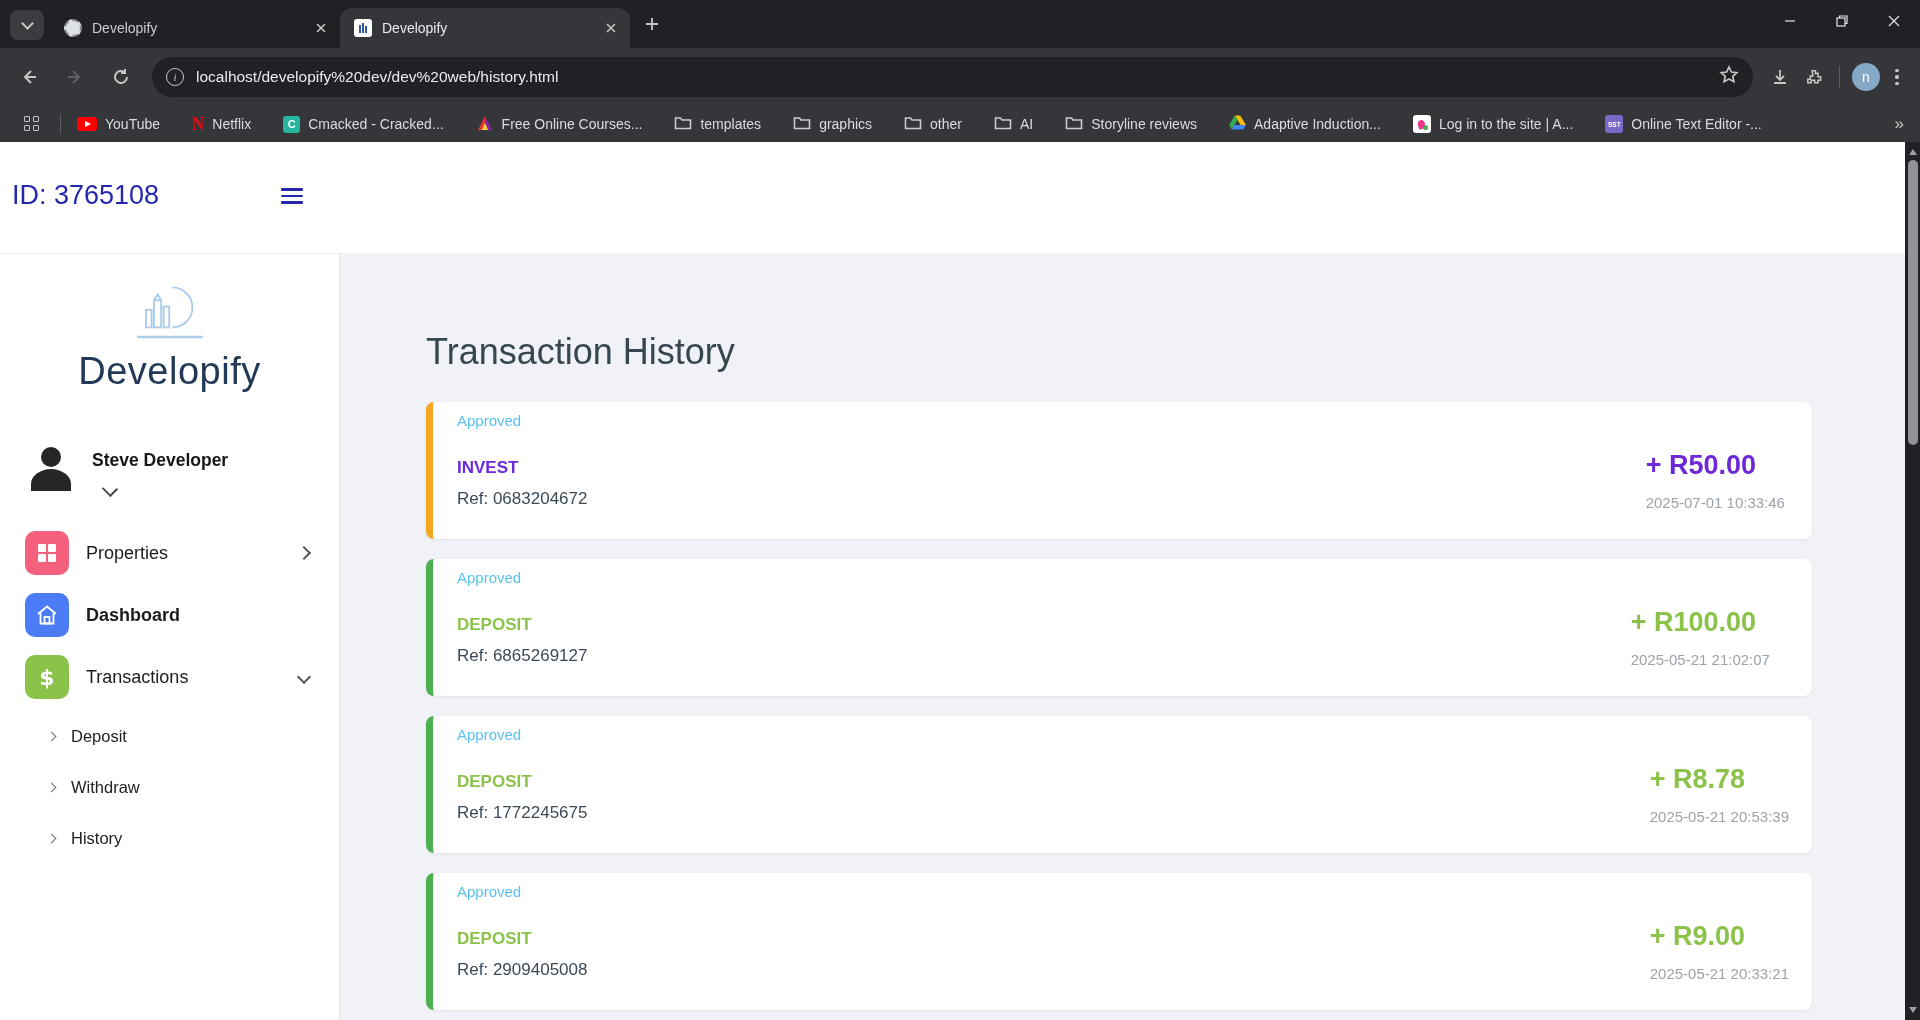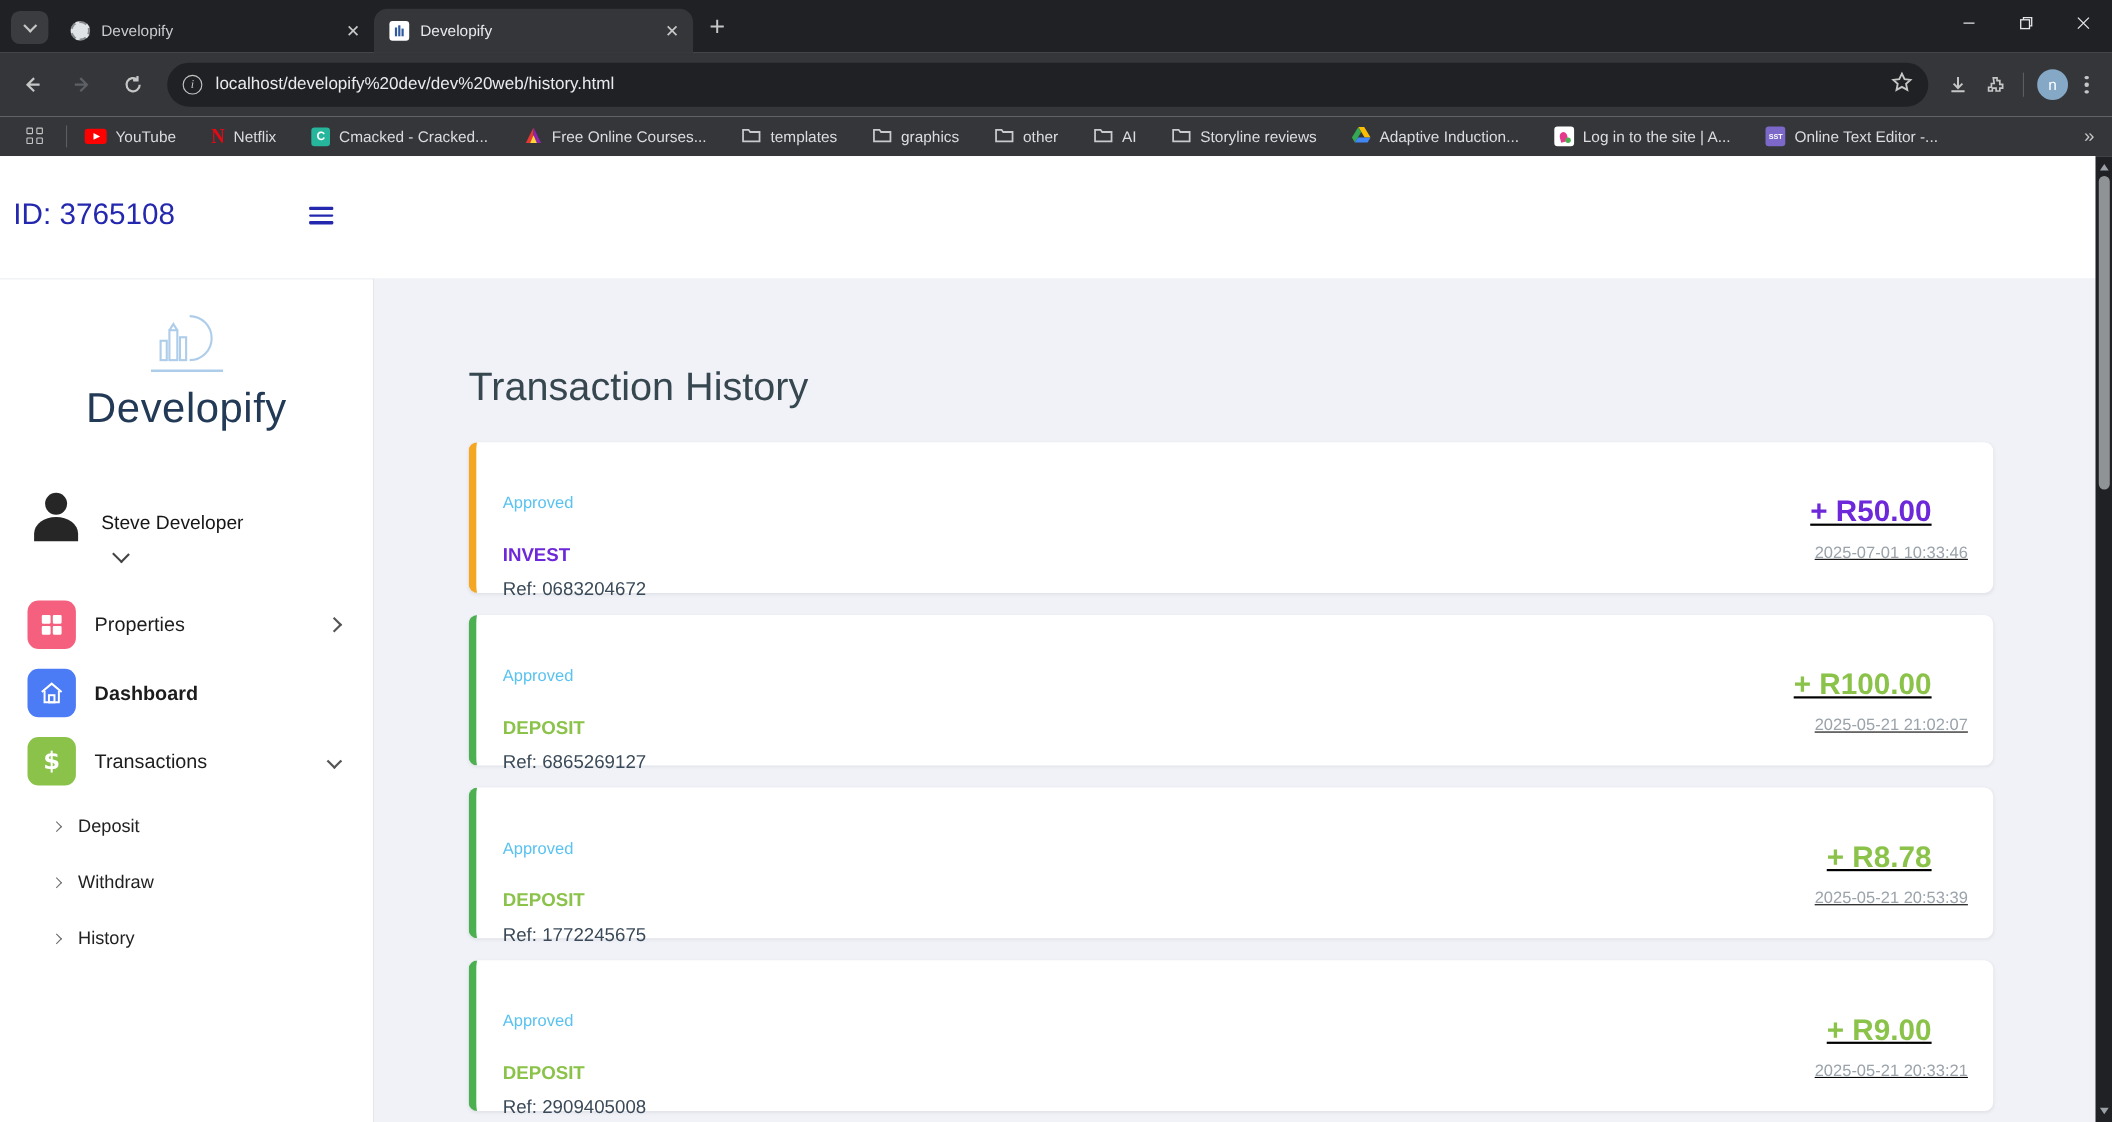--- a/index.html
+++ b/index.html
@@ -67,21 +67,21 @@
 
   .content { position:absolute; top:111px; left:0; right:0; bottom:0; display:flex; }
   .sidebar { width:340px; background:#fff; border-right:1px solid #e4e7ea; border-top:1px solid #eceef1; padding-top:28px; flex:none; }
   .logo-wrap { text-align:center; }
   .brand { font-size:38px; color:#233a57; letter-spacing:0.5px; margin-top:2px; font-weight:500; }
   .profile { display:flex; align-items:flex-start; margin:52px 0 0 28px; }
   .avatar-person { width:46px; height:46px; position:relative; overflow:hidden; flex:none; }
   .avatar-person::before { content:""; position:absolute; left:13px; top:2px; width:20px; height:20px; border-radius:50%; background:#262626; }
   .avatar-person::after { content:""; position:absolute; left:3px; top:24px; width:40px; height:30px; border-radius:50% 50% 0 0; background:#262626; }
   .profile-meta { margin-left:18px; }
-  .profile-name { font-size:17.5px; font-weight:normal; color:#161616; margin-top:19px; }
+  .profile-name { font-size:17.5px; font-weight:bold; color:#161616; margin-top:5px; }
   .profile-chev { margin:12px 0 0 12px; width:12px; height:12px; border-right:2px solid #444; border-bottom:2px solid #444; transform:rotate(45deg) scale(1,0.9); }
   .menu { margin-top:36px; }
   .menu-row { display:flex; align-items:center; height:44px; margin:0 20px 18px 25px; position:relative; cursor:pointer; }
   .menu-ic { width:44px; height:44px; border-radius:10px; display:flex; align-items:center; justify-content:center; flex:none; }
   .menu-label { margin-left:17px; font-size:18px; color:#1c1c1c; }
   .bold { font-weight:bold; }
   .row-chev { position:absolute; right:10px; width:10px; height:10px; border-right:2px solid #555; border-bottom:2px solid #555; }
   .chev-right { transform:rotate(-45deg); }
   .chev-down { transform:rotate(45deg); }
   .ic-blue { background:#4b7bf5; } .ic-pink { background:#f4607e; } .ic-green { background:#8bc34a; }
@@ -91,27 +91,27 @@
   .sub-chev { width:7px; height:7px; border-right:1.8px solid #6d6d6d; border-bottom:1.8px solid #6d6d6d; transform:rotate(-45deg); margin-right:16px; }
   .sub-label { font-size:16.5px; color:#222; }
   .notif-row { display:flex; align-items:center; margin:40px 0 0 25px; cursor:pointer; }
   .badge { margin-left:10px; min-width:27px; height:21px; border-radius:11px; background:#f4627d; color:#fff; font-size:12.5px; display:flex; align-items:center; justify-content:center; padding:0 8px; }
 
   .main { flex:1; background:#f1f2f7; padding:78px 93px 0 86px; overflow:hidden; }
   .main-title { text-align:left; font-size:36px; font-weight:400; color:#37474f; margin-bottom:29px; }
   .txn-card { background:#fff; border-radius:8px; height:137px; margin-bottom:20px; display:flex; justify-content:space-between; box-shadow:0 1px 3px rgba(30,40,60,0.07); border-left:7px solid #ccc; }
   .txn-card.orange { border-left-color:#f5a623; }
   .txn-card.green { border-left-color:#4caf50; }
-  .txn-left { padding:10px 0 0 24px;margin-top:37px; }
+  .txn-left { padding:10px 0 0 24px; }
   .txn-status { font-size:15px; color:#59c2ef; }
   .txn-type { font-size:17px; font-weight:bold; margin-top:29px; }
   .orange .txn-type, .orange .txn-amount { color:#6d28d9; }
   .green .txn-type, .green .txn-amount { color:#8bc34a; }
   .txn-ref { font-size:17px; color:#3b4a58; margin-top:11px; }
-  .txn-right { padding-top:48px; text-align:right;text-decoration:underline; }
+  .txn-right { padding-top:48px; text-align:left; }
   .txn-amount { font-size:27px; font-weight:bold; margin-right:56px; }
   .txn-date { font-size:15px; color:#9ba3ab; margin-top:13px; margin-right:23px; }
 
   
   .scrollbar { position:absolute; right:0; top:142px; width:15px; height:878px; background:#202124; }
   .sb-arrow { position:absolute; left:0; width:15px; height:16px; display:flex; align-items:center; justify-content:center; }
   .sb-arrow.up { top:2px; } .sb-arrow.down { bottom:2px; }
   .sb-arrow i { border-left:4.5px solid transparent; border-right:4.5px solid transparent; }
   .sb-arrow.up i { border-bottom:6px solid #9aa0a6; }
   .sb-arrow.down i { border-top:6px solid #9aa0a6; }

